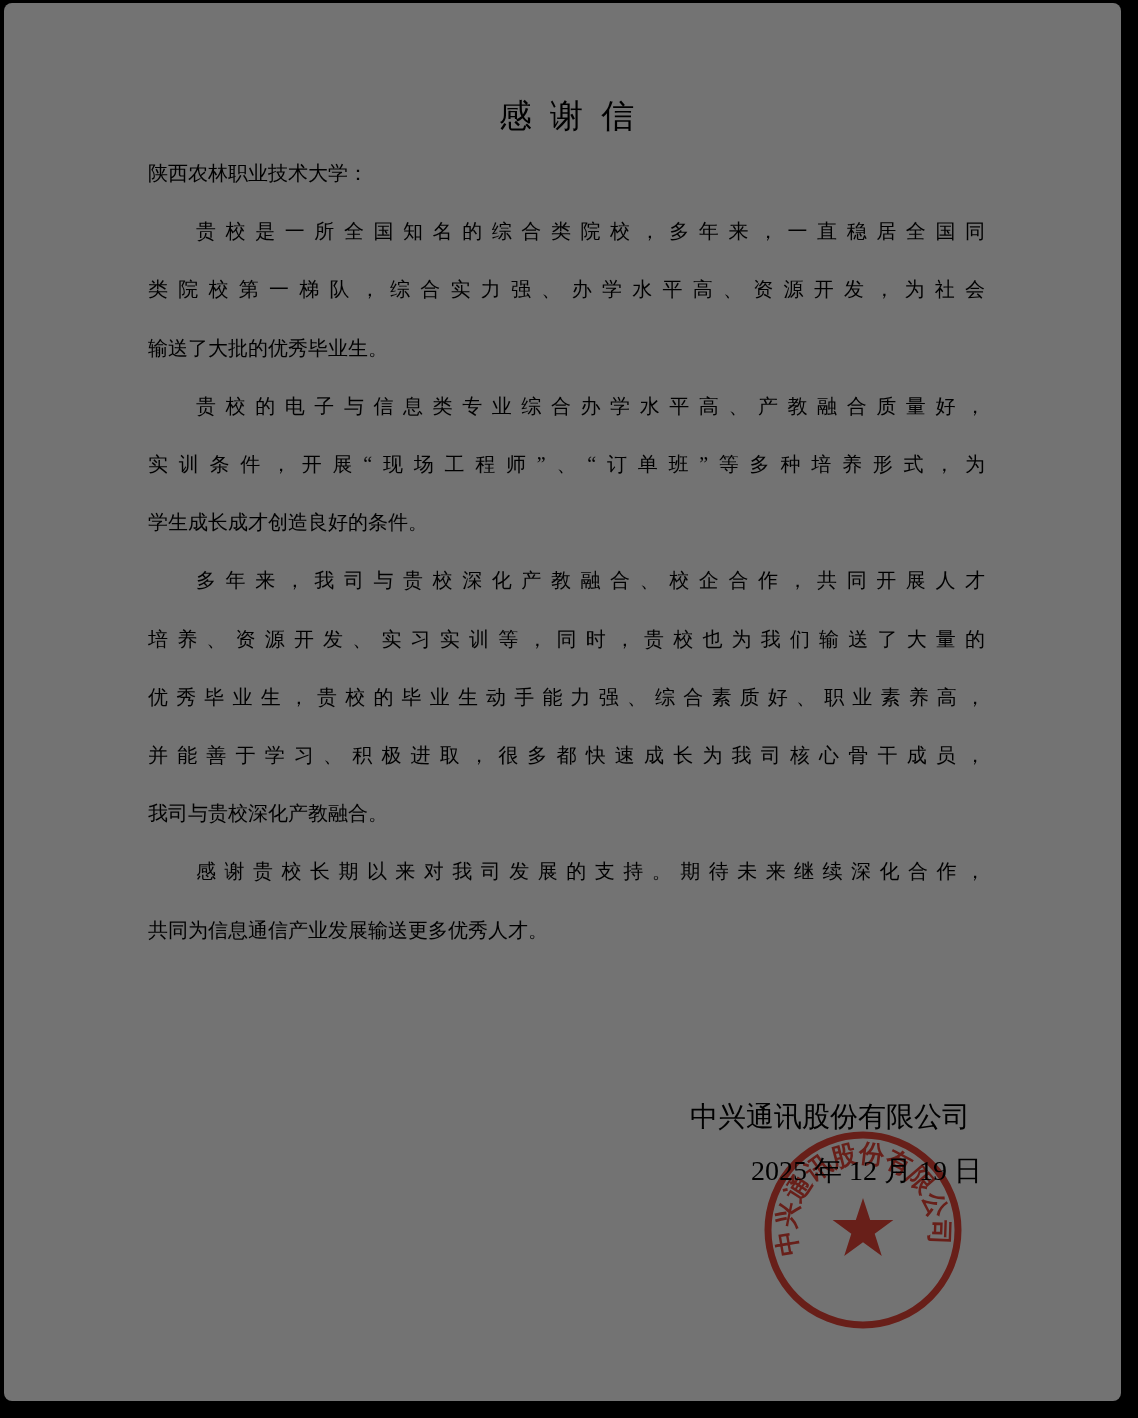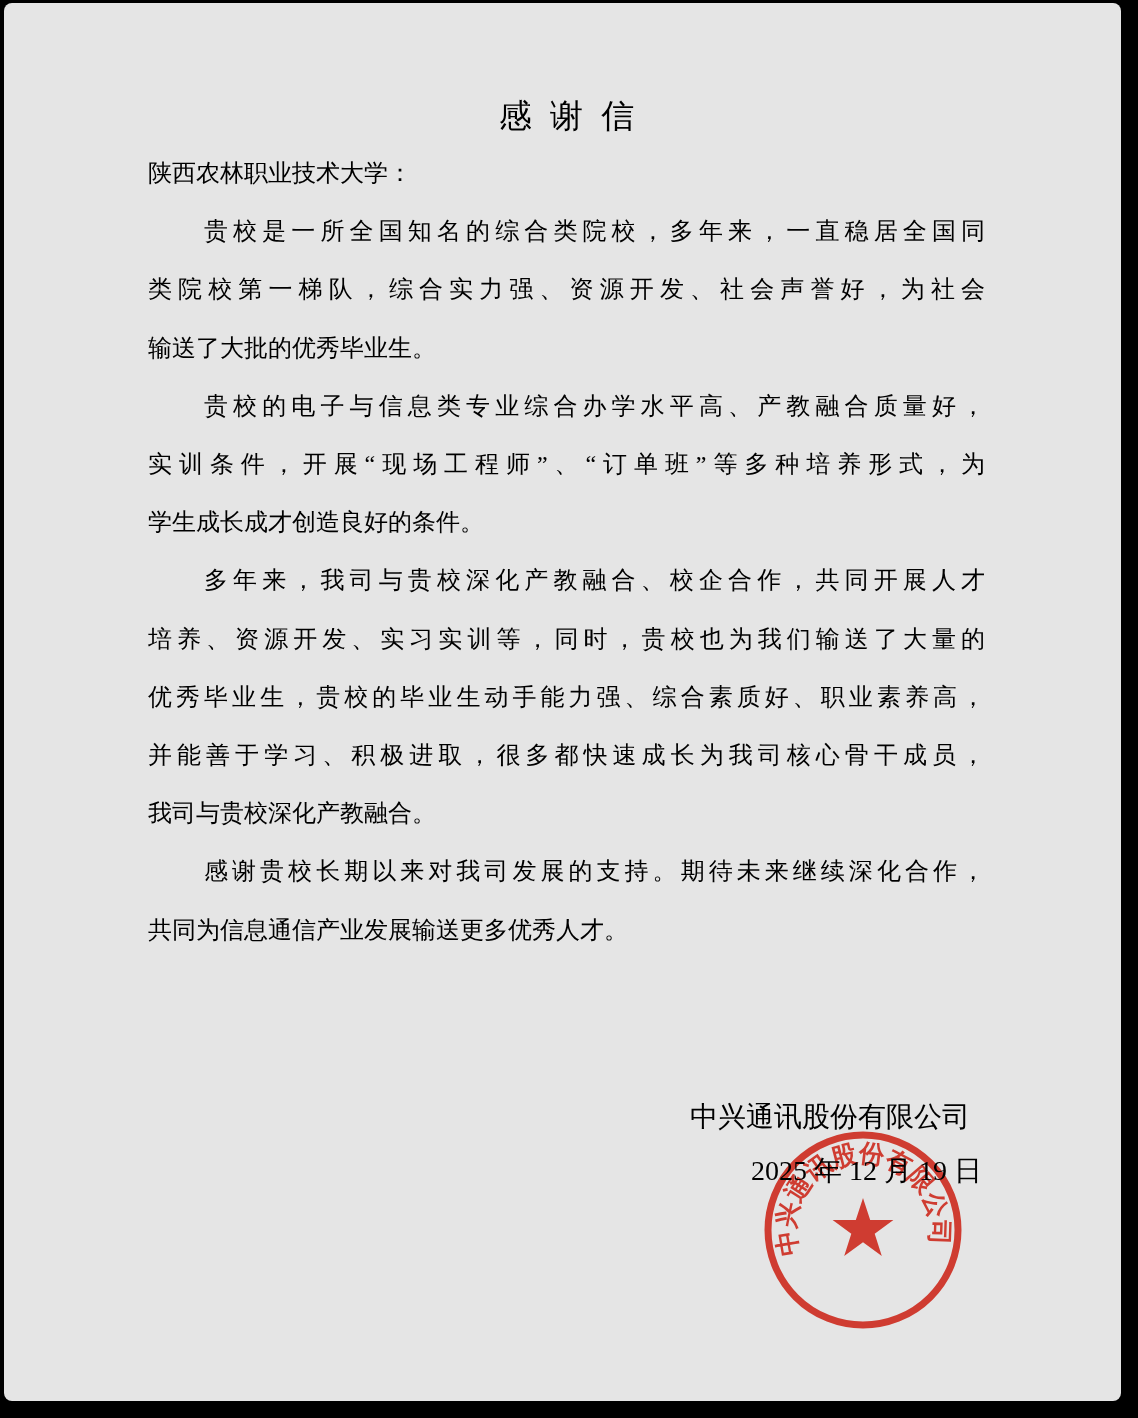--- a/index.html
+++ b/index.html
@@ -6,21 +6,21 @@
   html, body { width: 1138px; height: 1418px; }
   body {
     background: #000000;
     position: relative;
     font-family: "Liberation Serif", "DejaVu Serif", serif;
     overflow: hidden;
   }
   .sheet {
     position: absolute;
     top: 3px; left: 4px; right: 17px; bottom: 17px;
-    background: #e5e5e5;
+    background: #737373;
     border-radius: 8px;
     overflow: hidden;
   }
   .letter {
     position: relative;
     width: 100%; height: 100%;
     padding: 0 136px 0 144px;
     color: #000000;
   }
   .title {
@@ -29,21 +29,21 @@
     line-height: 40px;
     text-align: center;
     word-spacing: 10px;
     white-space: pre;
     color: #000000;
   }
   .salutation {
     margin-top: 8px;
   }
   .line {
-    font-size: 24px;
+    font-size: 20px;
     line-height: 58.2px;
     text-align: justify;
     color: #000000;
   }
   .line.full { text-align-last: justify; }
   .line.indent { text-indent: 2em; margin-left: 8px; }
   .sig-block { text-align: right; font-size: 28px; }
   .company-sig {
     margin-top: 131px;
     line-height: 54px;
@@ -72,21 +72,21 @@
 
 <div class="sheet">
   <div class="letter">
 
     <div class="title">感 谢 信</div>
 
     <div class="line salutation">陕西农林职业技术大学：</div>
 
     <div>
         <div class="line full indent">贵校是一所全国知名的综合类院校，多年来，一直稳居全国同</div>
-        <div class="line full">类院校第一梯队，综合实力强、资源开发、社会声誉好，为社会</div>
+        <div class="line full">类院校第一梯队，综合实力强、办学水平高、资源开发，为社会</div>
         <div class="line">输送了大批的优秀毕业生。</div>
         <div class="line full indent">贵校的电子与信息类专业综合办学水平高、产教融合质量好，</div>
         <div class="line full">实训条件，开展“现场工程师”、“订单班”等多种培养形式，为</div>
         <div class="line">学生成长成才创造良好的条件。</div>
         <div class="line full indent">多年来，我司与贵校深化产教融合、校企合作，共同开展人才</div>
         <div class="line full">培养、资源开发、实习实训等，同时，贵校也为我们输送了大量的</div>
         <div class="line full">优秀毕业生，贵校的毕业生动手能力强、综合素质好、职业素养高，</div>
         <div class="line full">并能善于学习、积极进取，很多都快速成长为我司核心骨干成员，</div>
         <div class="line">我司与贵校深化产教融合。</div>
         <div class="line full indent">感谢贵校长期以来对我司发展的支持。期待未来继续深化合作，</div>

